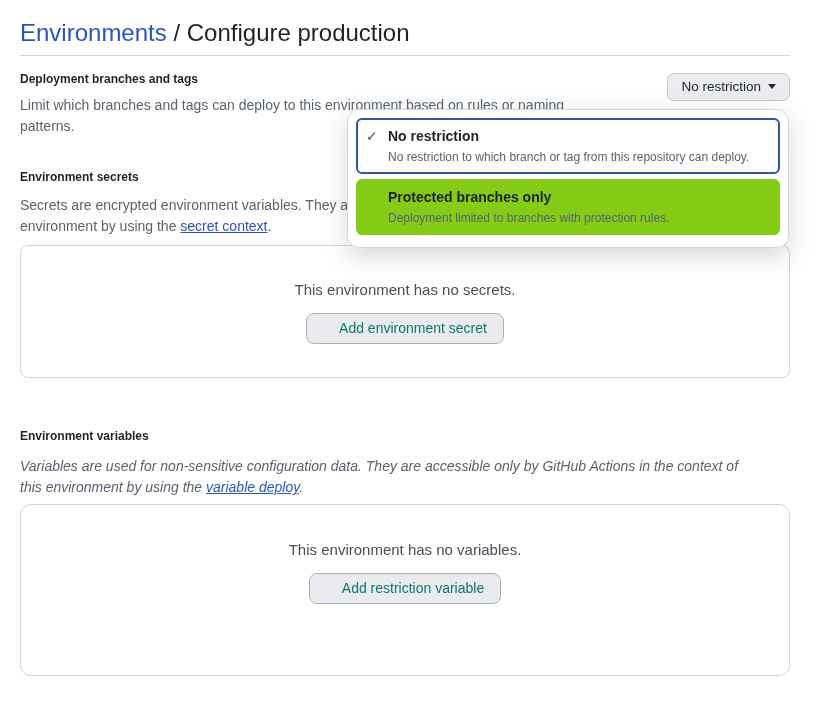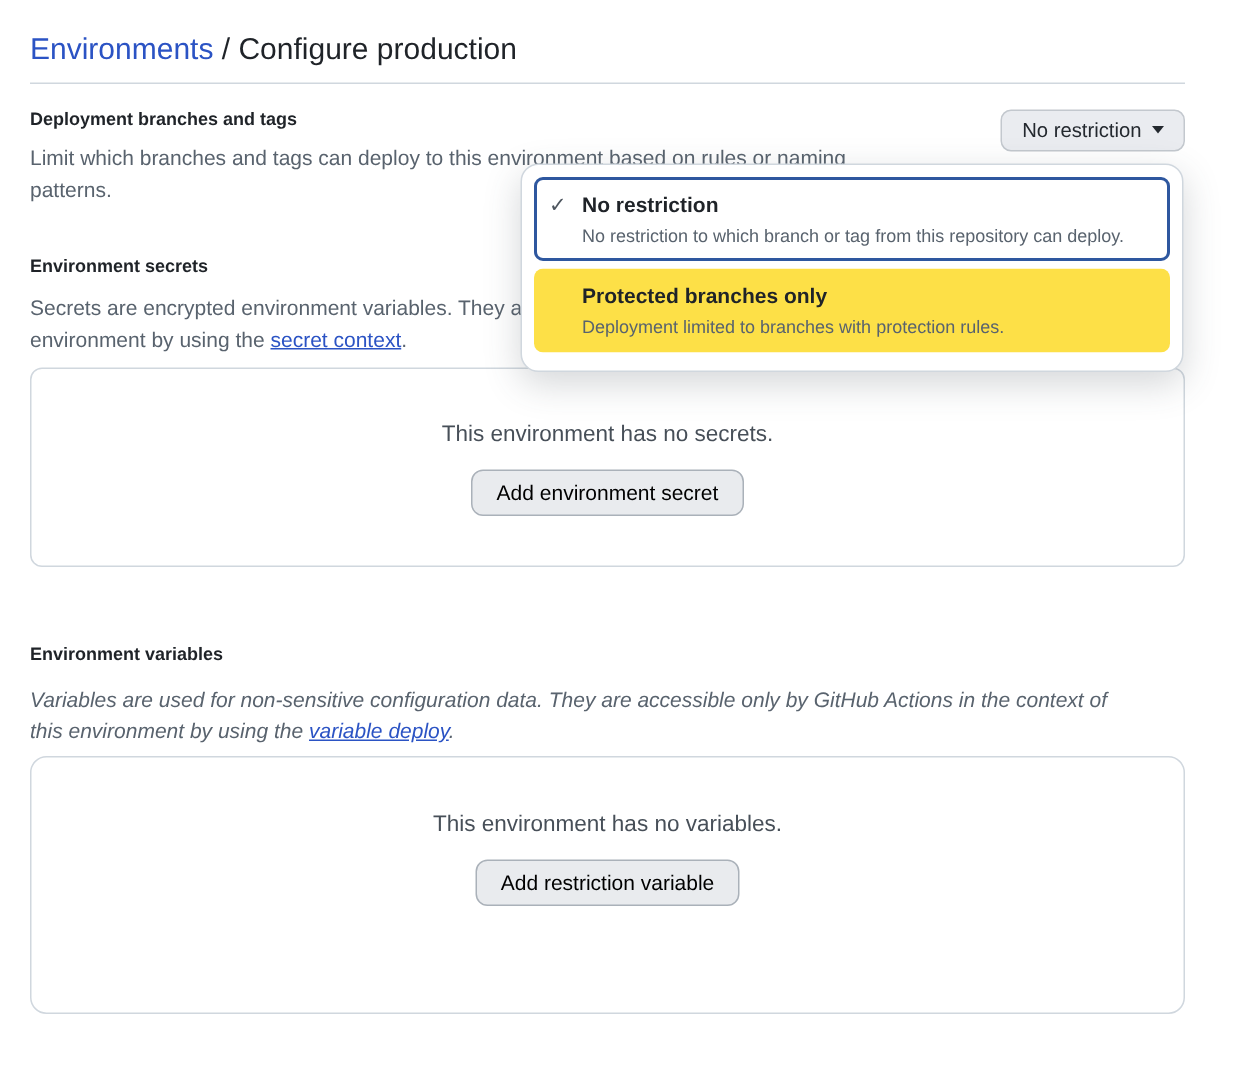--- a/index.html
+++ b/index.html
@@ -8,21 +8,21 @@
     background: #ffffff;
     font-family: "Liberation Sans", "DejaVu Sans", sans-serif;
     color: #1f2328;
     position: relative;
     overflow: hidden;
   }
   .page { padding: 20px 40px 0 20px; position: relative; }
 
   
   h1.page-title {
-    font-size: 20px;
+    font-size: 24px;
     font-weight: 400;
     line-height: 26px;
     letter-spacing: 0;
     white-space: nowrap;
   }
   h1.page-title a {
     color: #2b53c4;
     text-decoration: none;
     cursor: pointer;
   }
@@ -99,25 +99,25 @@
   .empty-text {
     font-size: 15px;
     line-height: 21px;
     color: #474f58;
   }
   .add-btn {
     margin-top: 13px;
     background: #e9ebee;
     border: 1px solid #aab1b9;
     border-radius: 8px;
-    padding: 6px 16px 7px 16px;
+    padding: 6px 16px 7px 32px;
     font-family: inherit;
     font-size: 14px;
     font-weight: 500;
-    color: #000000;
+    color: #0f766e;
     cursor: pointer;
   }
 
   
   .menu {
     position: absolute;
     left: 347px;
     top: 109px;
     width: 442px;
     background: #ffffff;
@@ -134,21 +134,21 @@
     padding: 6px 10px 7px 8px;
     border: 2px solid transparent;
     border-radius: 6px;
     cursor: pointer;
   }
   .menu-item.selected {
     border-color: #2e579f;
     margin-bottom: 5px;
   }
   .menu-item.hovered {
-    background: #fde047;
+    background: #84cc16;
     margin-bottom: 4px;
   }
   .menu-item .check {
     grid-column: 1;
     font-size: 14px;
     line-height: 20px;
     color: #4d555e;
   }
   .menu-item .item-title {
     grid-column: 2;

